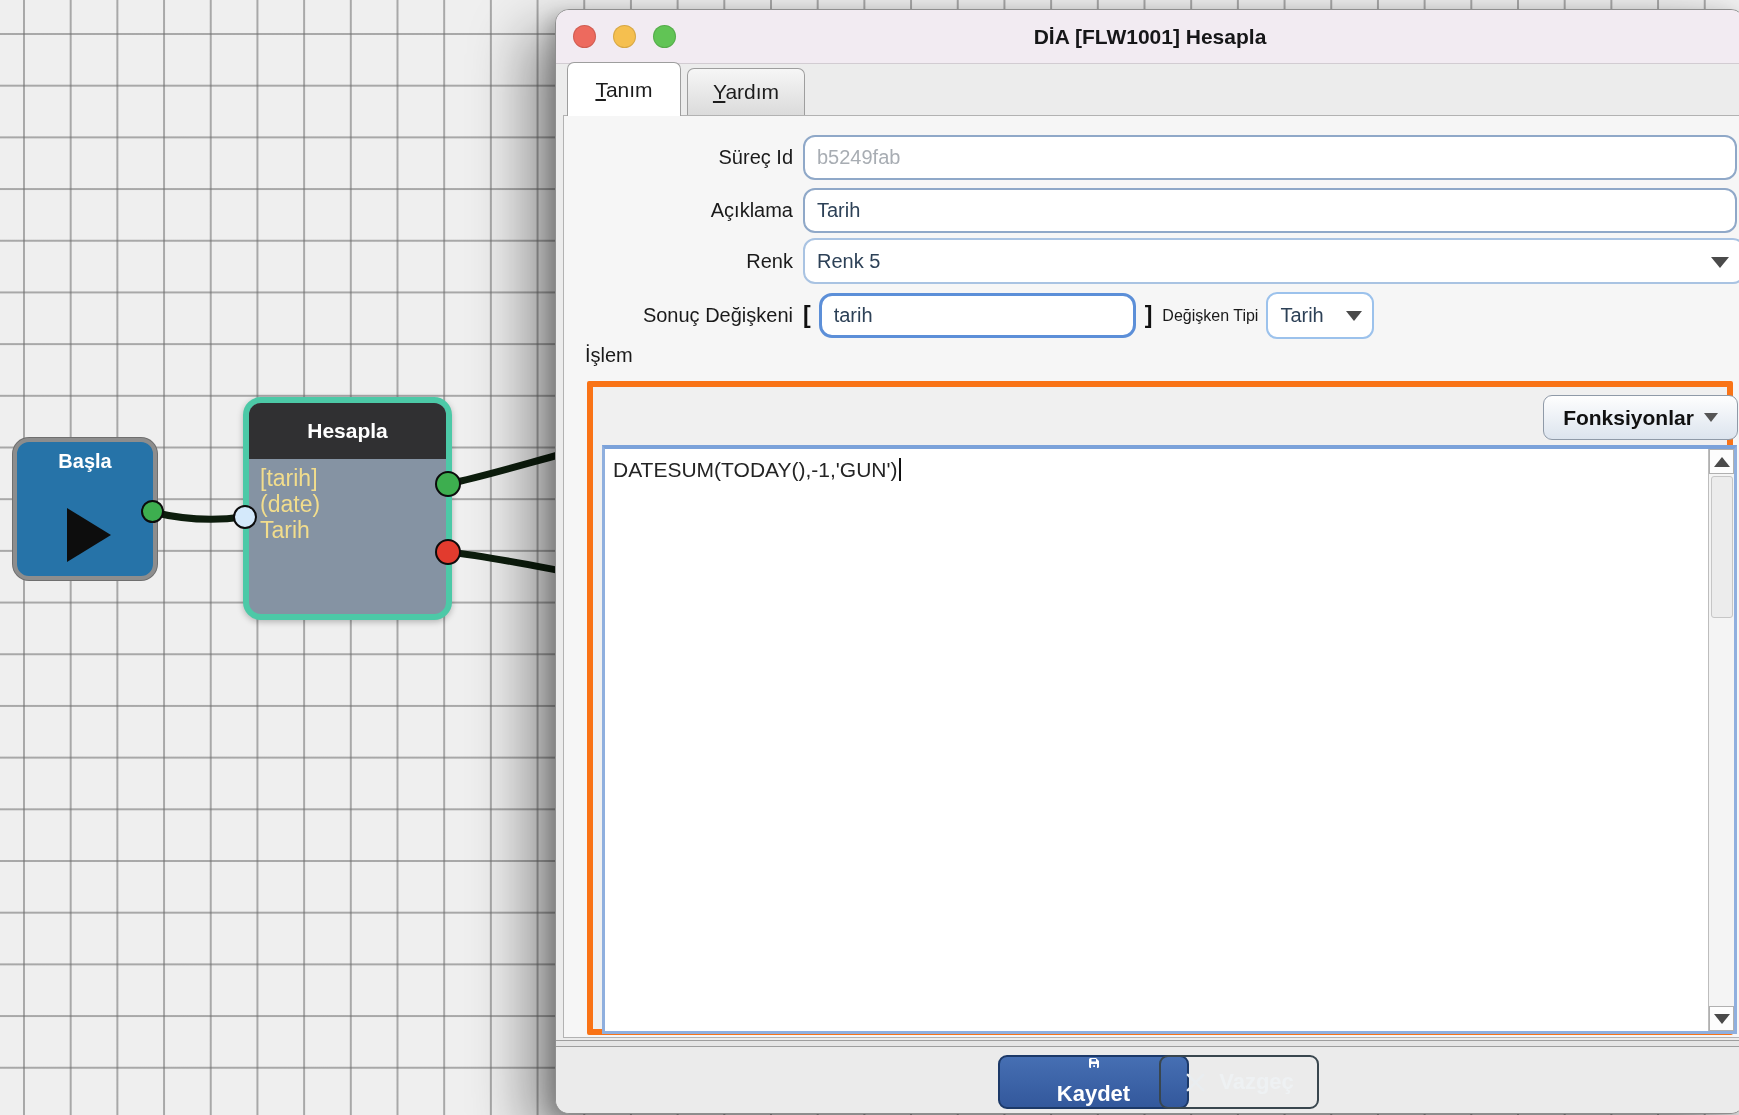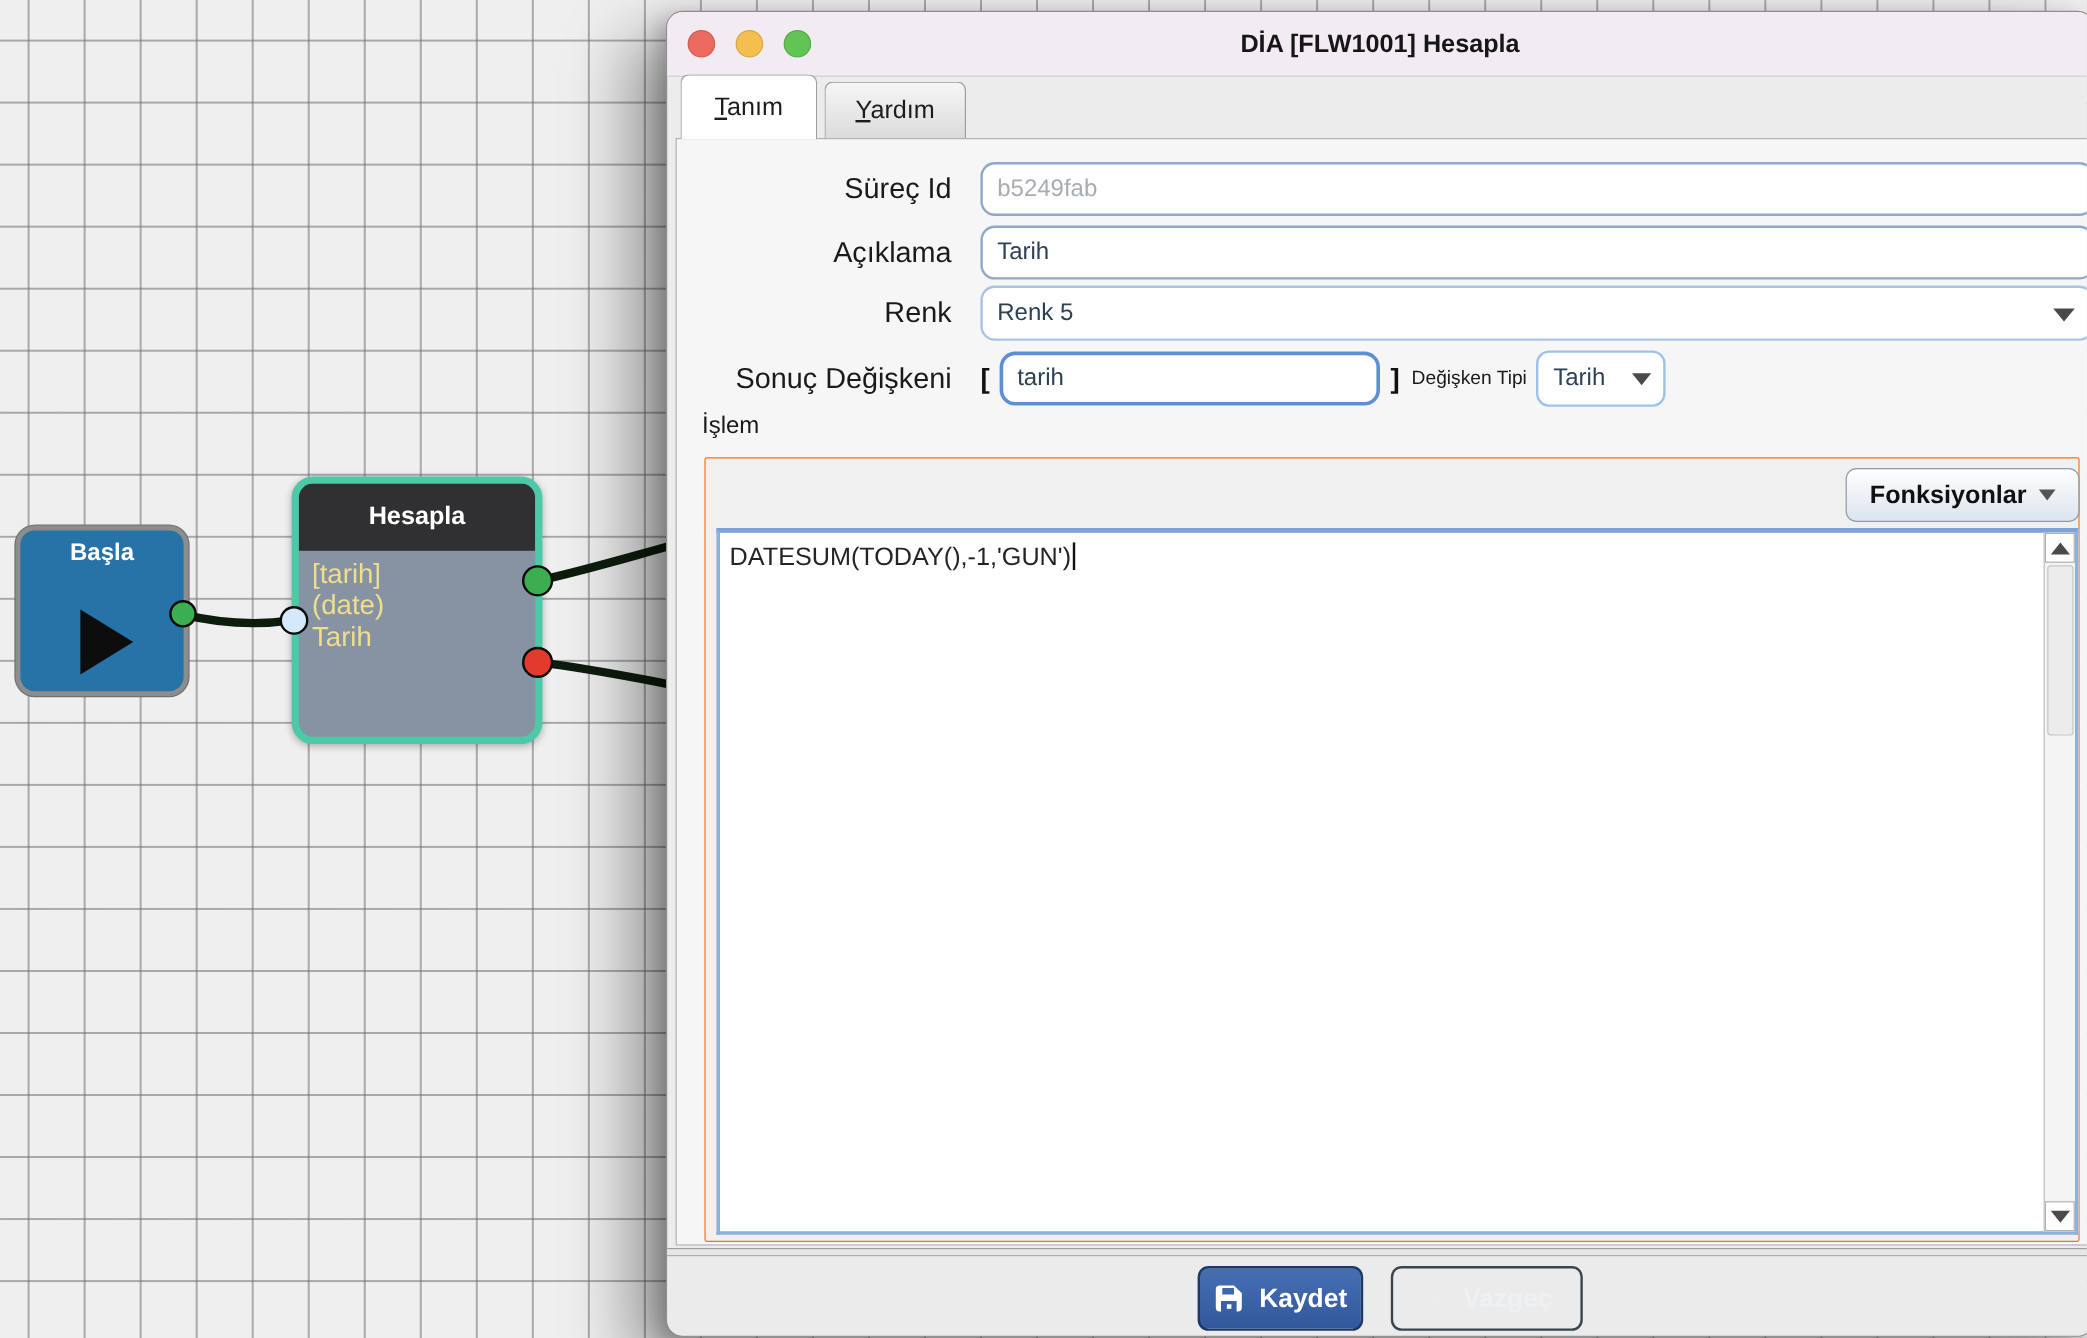--- a/index.html
+++ b/index.html
@@ -52,21 +52,21 @@
     font-size:21px;color:#1c1c1c;z-index:3;}
   .tab .tab-label{display:inline-block;}
   .tab .tab-label::first-letter{text-decoration:underline;}
   .tab-active{left:11px;top:52px;width:114px;height:54px;background:#fff;}
   .tab-inactive{left:131px;top:58px;width:118px;height:47px;background:linear-gradient(#f6f6f6,#dbdbdb);z-index:1;}
 
   .panel{position:absolute;left:7px;top:105px;width:1183px;height:923px;background:#f6f6f6;
     border:1px solid #b2b2b2;box-sizing:border-box;z-index:2;}
 
   .frow{position:absolute;left:0;display:flex;align-items:center;}
-  .flabel{width:229px;text-align:right;padding-right:24px;font-size:24px;color:#1a1a1a;flex:none;}
+  .flabel{width:229px;text-align:right;padding-right:10px;font-size:20px;color:#1a1a1a;flex:none;}
   .field{box-sizing:border-box;background:#fff;display:flex;align-items:center;
     font-size:20px;color:#2d4157;padding:0 12px;}
   .r1{top:19px;height:45px;width:100%;}
   .r2{top:72px;height:45px;width:100%;}
   .r3{top:122px;height:46px;width:100%;}
   .r4{top:176px;height:47px;width:100%;}
   .in-wide{width:934px;height:100%;border:2px solid #8fa8c8;border-radius:12px;
     font-size:20px;color:#2d4157;padding:0 12px;box-sizing:border-box;outline:none;
     font-family:"Liberation Sans",sans-serif;background:#fff;}
   .in-wide::placeholder{color:#a8adb3;opacity:1;}
@@ -81,21 +81,21 @@
   .combo{width:108px;height:47px;border:2px solid #9cc2ec;border-radius:11px;background:#fff;
     display:flex;align-items:center;justify-content:space-between;padding:0 10px 0 12px;box-sizing:border-box;
     font-size:20px;color:#2d4157;}
   .tri-down{width:0;height:0;border-left:9px solid transparent;border-right:9px solid transparent;
     border-top:11px solid #4a4a4a;}
   .tri-down.small{border-left-width:8px;border-right-width:8px;border-top-width:10px;}
 
   .islem-label{position:absolute;left:21px;top:228px;font-size:20px;color:#1a1a1a;}
 
   .groupbox{position:absolute;left:23px;top:265px;width:1146px;height:654px;
-    background:#f0f0f0;border:1px solid #f97316;border-radius:2px;box-sizing:border-box;}
+    background:#f0f0f0;border:6px solid #f97316;border-radius:2px;box-sizing:border-box;}
   .btn-fonksiyonlar{position:absolute;left:950px;top:8px;width:193px;height:43px;
     background:linear-gradient(#fefefe,#dce4ee);border:1.5px solid #8f9aa8;border-radius:9px;
     display:flex;align-items:center;justify-content:center;gap:10px;
     font-weight:bold;font-size:21px;color:#111;cursor:default;font-family:"Liberation Sans",sans-serif;}
   .caret-tri{width:0;height:0;border-left:7px solid transparent;border-right:7px solid transparent;
     border-top:9px solid #555;}
 
   .editor{position:absolute;left:9px;top:58px;width:1135px;height:589px;background:#fff;
     border:3px solid #8fafde;border-top:4px solid #7ba2da;box-sizing:border-box;}
   .editor-text{position:absolute;left:8px;top:8px;right:34px;font-size:21px;color:#242424;
@@ -113,22 +113,22 @@
   .sthumb{position:absolute;left:2px;top:27px;width:20px;height:140px;background:#ececec;
     border:1px solid #c6c6c6;border-radius:3px;}
 
   .divider{position:absolute;left:0;top:1030px;width:100%;height:5px;background:#e6e6e6;
     border-top:1px solid #9e9e9e;border-bottom:1px solid #9e9e9e;box-sizing:content-box;}
   .footer{position:absolute;left:0;top:1037px;width:100%;height:68px;background:#ebebeb;}
 
   .btn{position:absolute;height:54px;border-radius:9px;display:flex;align-items:center;justify-content:center;
     gap:12px;font-weight:bold;font-size:22px;box-sizing:border-box;cursor:default;
     font-family:"Liberation Sans",sans-serif;}
-  .btn-save{left:442px;top:8px;width:138px;color:#fff;border:2px solid #1c3968;
-    background:linear-gradient(#466fb3,#33589c);}
+  .btn-save{left:442px;top:8px;width:191px;color:#fff;border:2px solid #1c3968;
+    background:linear-gradient(#466fb3,#33589c);flex-direction:column;}
   .btn-cancel{left:603px;top:8px;width:160px;color:#eef1f3;border:2px solid #39464e;
     background:linear-gradient(#8a9caa,#73879
 
 4);}
 </style>
 </head>
 <body>
 
 <div class="screen">
 

